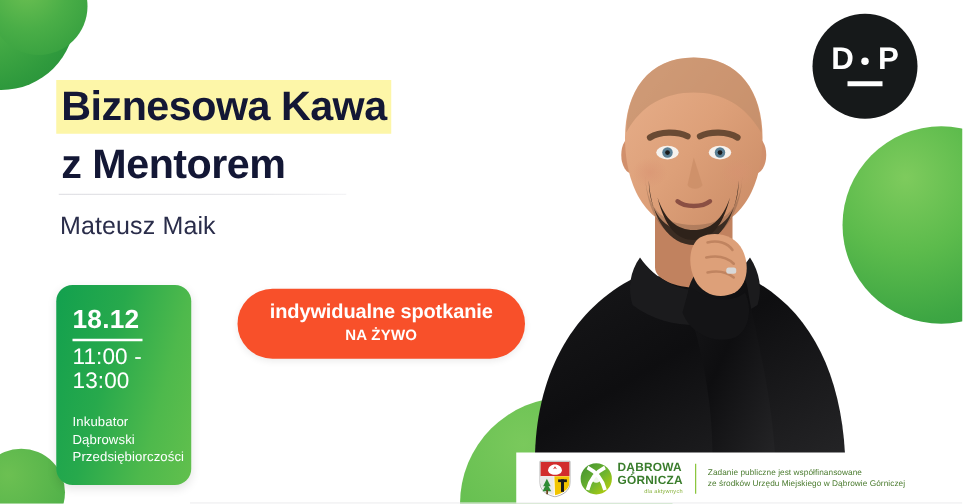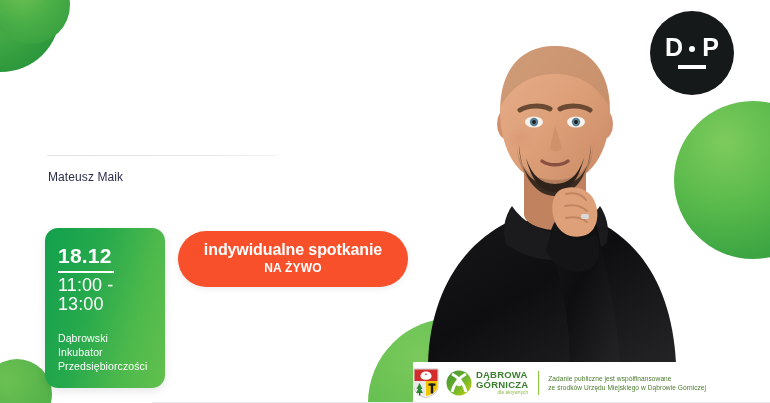--- a/index.html
+++ b/index.html
@@ -76,52 +76,52 @@
     display:inline-block; margin-top:4px; padding-left:4px;
     font-size:33px; font-weight:bold; line-height:40px;
     color:#131735; letter-spacing:-0.4px;
   }
   .divider {
     position:absolute; left:47px; top:155px; width:230px; height:1px;
     background:linear-gradient(to right,#e2e2e6 0%,#e7e7ea 70%,#f4f4f6 100%);
   }
   .speaker {
     position:absolute; left:48px; top:170px;
-    font-size:12px; color:#2a2d4a; letter-spacing:0.1px;
+    font-size:20px; color:#2a2d4a; letter-spacing:0.1px;
   }
 
   
   .info-card {
-    position:absolute; left:45px; top:228px; width:120px; height:160px;
+    position:absolute; left:45px; top:228px; width:108px; height:160px;
     border-radius:13px;
     background:linear-gradient(105deg,#12a04e 0%,#27a94c 38%,#4eb94c 72%, #62c04d 100%);
     box-shadow:0 3px 8px rgba(0,0,0,0.10);
     padding:16px 9px 0 13px; color:#ffffff;
   }
   .card-date {
     font-size:21px; font-weight:bold; line-height:23px; letter-spacing:0.2px;
   }
   .card-rule { width:56px; height:2px; background:#ffffff; margin:4px 0 3px 0; }
   .card-time { font-size:18px; line-height:19px; letter-spacing:0.1px; }
   .card-venue { margin-top:17px; font-size:10.5px; line-height:14px; letter-spacing:0.1px; }
 
   
   .pill {
-    position:absolute; left:178px; top:231px; width:230px; height:56px;
+    position:absolute; left:190px; top:231px; width:230px; height:56px;
     background:#f8502a; border-radius:28px;
     display:flex; flex-direction:column; align-items:center; justify-content:center;
     color:#ffffff; box-shadow:0 2px 6px rgba(0,0,0,0.08);
   }
   .pill-l1 { font-size:16px; font-weight:bold; line-height:19px; letter-spacing:-0.1px; }
   .pill-l2 { font-size:12px; font-weight:bold; line-height:19px; letter-spacing:0.2px; }
 
   
   .footer {
     position:absolute; left:413px; top:362px; width:357px; height:41px;
-    background:#ffffff; display:flex; align-items:center; 
+    background:#ffffff; display:flex; align-items:center; padding-left:18px;
   }
   .crest { width:26px; height:30px; flex:0 0 auto; }
   .dg-logo { width:26px; height:26px; margin-left:7px; flex:0 0 auto; }
   .dg-wordmark { margin-left:4px; line-height:1; }
   .dg-w1, .dg-w2 {
     display:block; font-size:9.5px; font-weight:bold; color:#3a7d2c; letter-spacing:0.2px;
   }
   .dg-w2 { margin-top:0; }
   .dg-w3 { display:block; font-size:4.5px; color:#8ab33f; margin-top:1.5px; letter-spacing:0.2px; text-align:right; }
   .foot-sep { width:1px; height:24px; background:#8cc63f; margin:0 9px 0 10px; flex:0 0 auto; }
@@ -212,31 +212,35 @@
 
   <div class="logo-badge">
     <div class="logo-inner">
       <span class="logo-letter logo-d">D</span>
       <span class="logo-dot"></span>
       <span class="logo-letter logo-p">P</span>
       <span class="logo-underline"></span>
     </div>
   </div>
 
+  <div class="headline">
+    <span class="head-line"><span class="hl">Biznesowa Kawa</span></span>
+    <span class="head-line2">z Mentorem</span>
+  </div>
 
   <div class="divider"></div>
   <div class="speaker">Mateusz Maik</div>
 
   <div class="info-card">
     <div class="card-date">18.12</div>
     <div class="card-rule"></div>
     <div class="card-time">11:00 - 13:00</div>
     <div class="card-venue">
+      <div>Inkubator</div>
       <div>Dąbrowski</div>
-      <div>Inkubator</div>
       <div>Przedsiębiorczości</div>
     </div>
   </div>
 
   <div class="pill">
     <span class="pill-l1">indywidualne spotkanie</span>
     <span class="pill-l2">NA ŻYWO</span>
   </div>
 
   <div class="footer">

